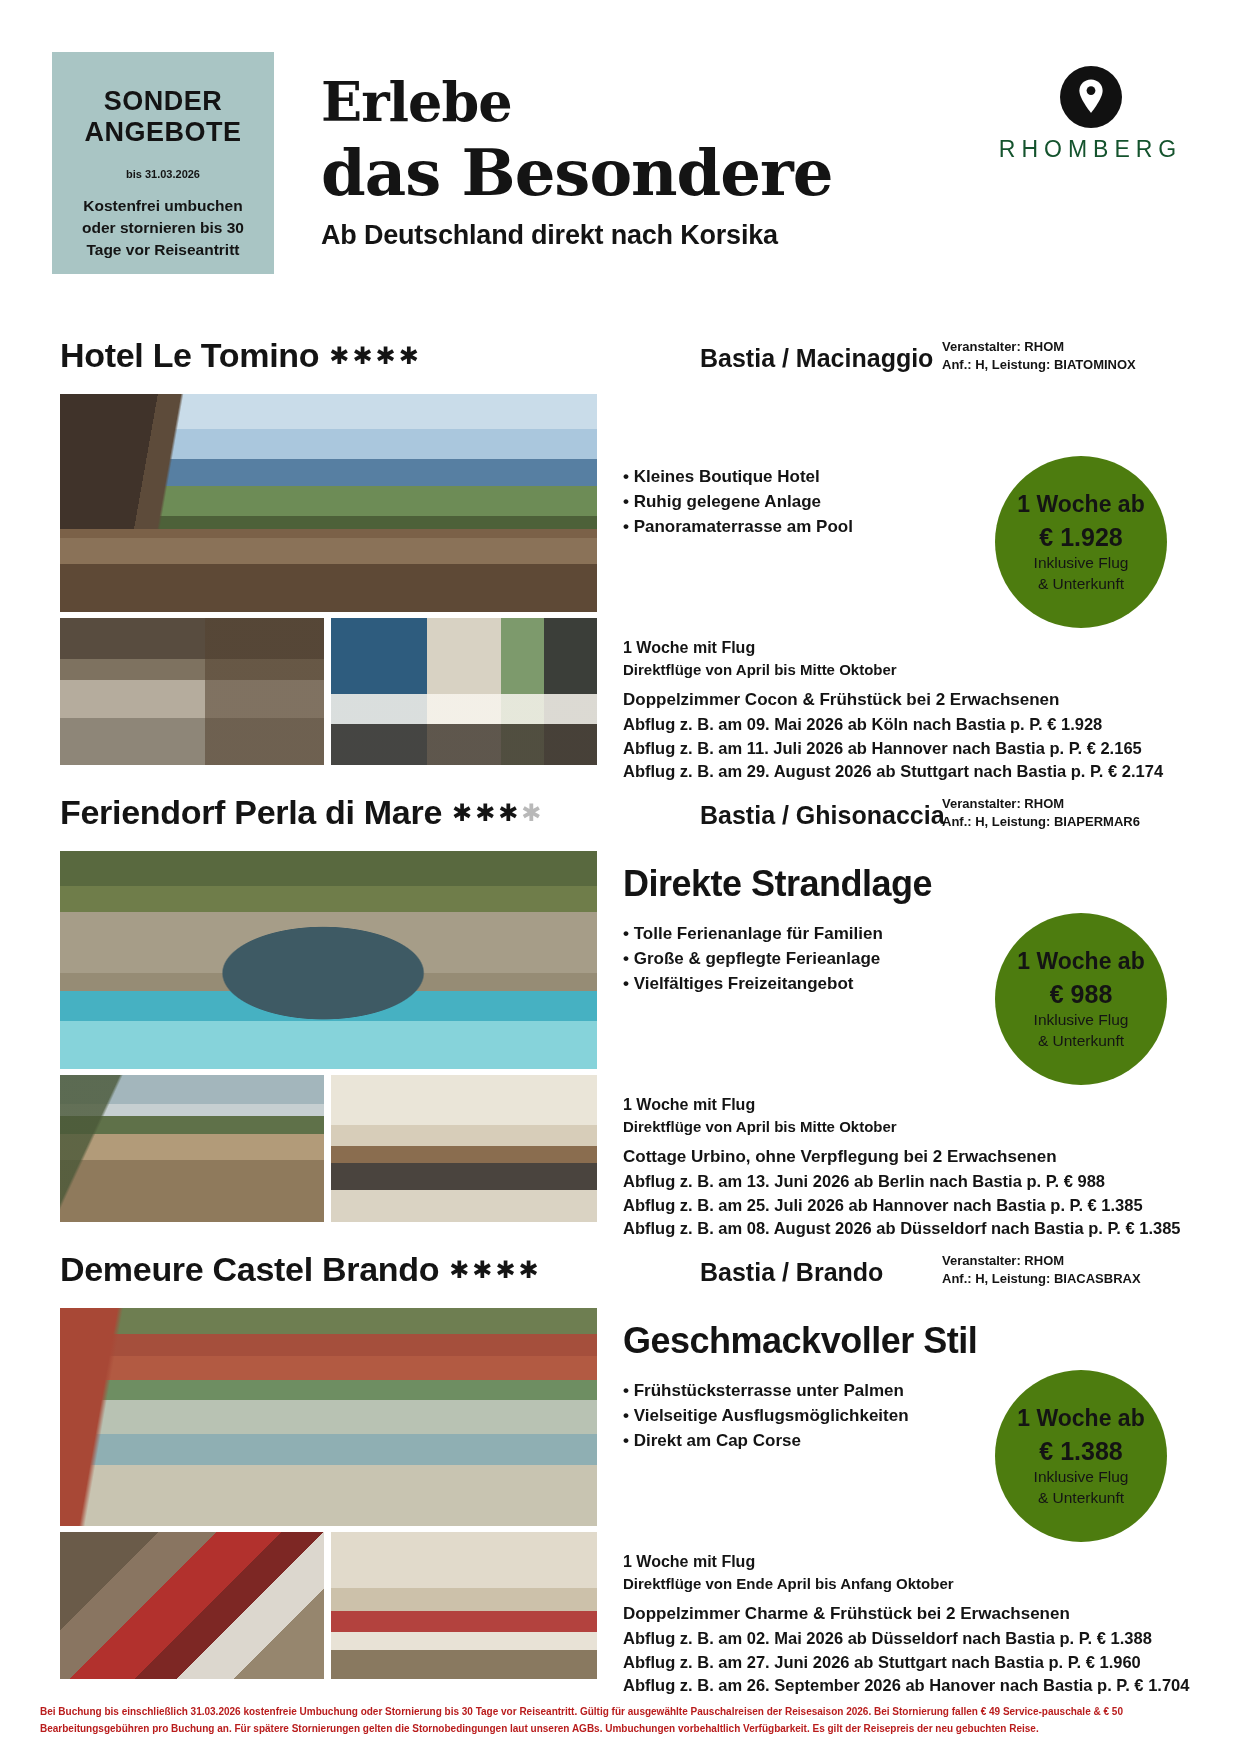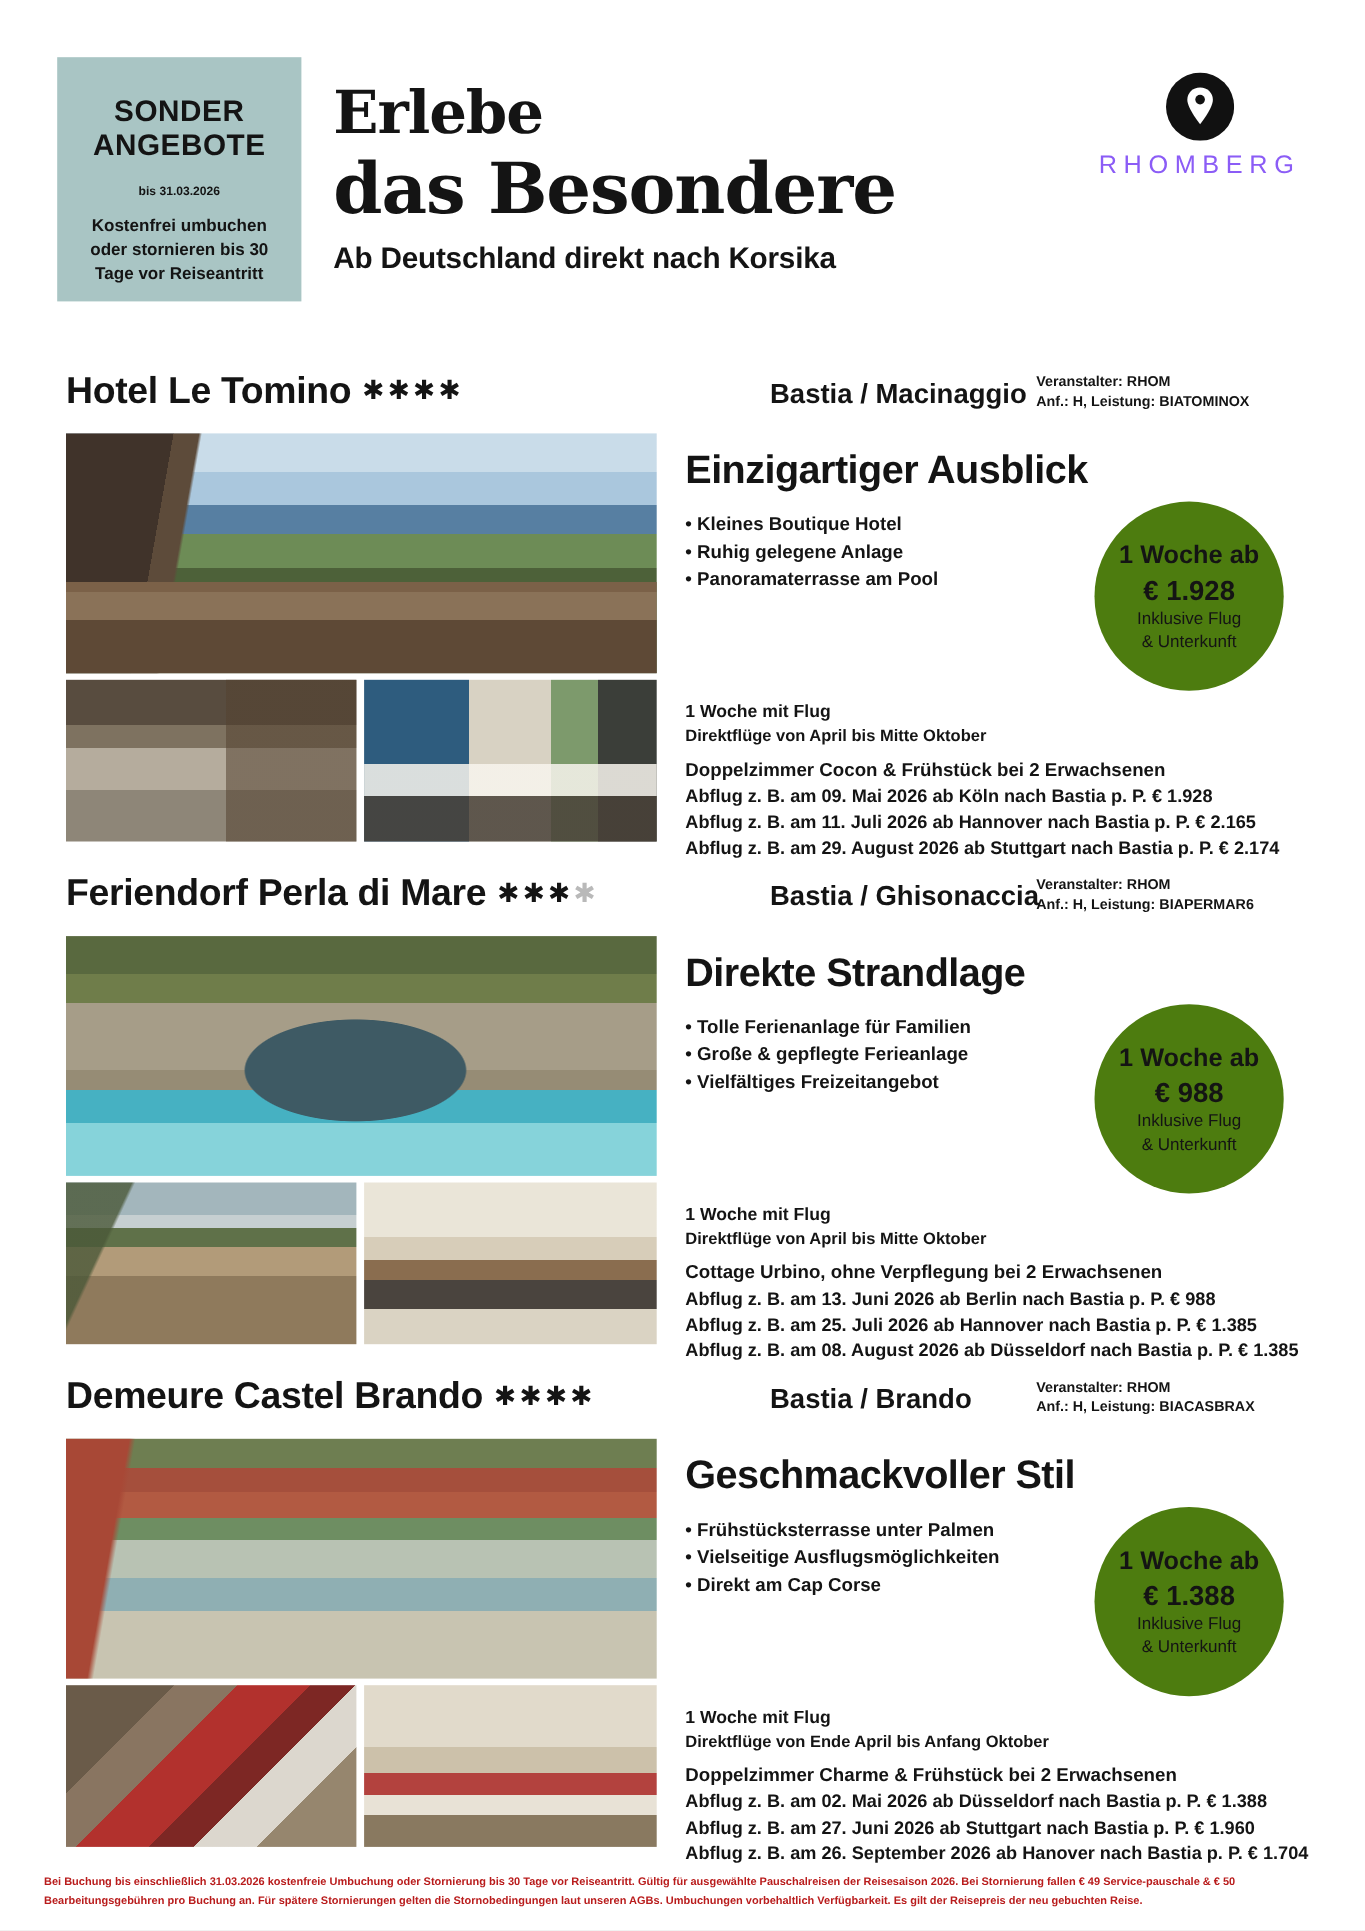--- a/index.html
+++ b/index.html
@@ -6,27 +6,27 @@
   .page{
     position:relative;width:1241px;height:1755px;margin:0 auto;background:#ffffff;
     font-family:"Liberation Sans","DejaVu Sans",sans-serif;color:#141414;overflow:hidden;
   }
   
   .badge{position:absolute;left:52px;top:52px;width:222px;height:222px;background:#a9c5c4;
     box-sizing:border-box;text-align:center;padding:34px 14px 0;}
   .badge-title{font-size:27px;font-weight:800;line-height:31px;letter-spacing:.5px;}
   .badge-valid{font-size:11px;font-weight:800;margin-top:20px;}
   .badge-note{font-size:15.5px;font-weight:700;line-height:22px;margin-top:15px;}
-  .main-title{position:absolute;left:303px;top:66px;}
+  .main-title{position:absolute;left:321px;top:66px;}
   .mt1{font-family:"DejaVu Serif","Liberation Serif",serif;font-size:54px;font-weight:700;line-height:72px;letter-spacing:-1px;}
   .mt2{font-family:"DejaVu Serif","Liberation Serif",serif;font-size:64px;font-weight:700;line-height:70px;letter-spacing:-1px;}
   .mt-sub{font-size:27px;font-weight:800;margin-top:12px;letter-spacing:-.2px;}
   .logo-circle{position:absolute;left:1060px;top:66px;width:62px;height:62px;}
   .logo-text{position:absolute;left:978px;top:136px;width:225px;text-align:center;
-    font-size:23px;letter-spacing:6px;font-weight:400;color:#8b5cf6;}
+    font-size:23px;letter-spacing:6px;font-weight:400;color:#14532d;}
   
   .section{position:absolute;left:60px;width:1126px;height:455px;}
   .sec-tomino{top:336px;} .sec-perla{top:793px;} .sec-brando{top:1250px;}
   .sec-title{position:absolute;left:0;top:0;font-size:34px;font-weight:800;letter-spacing:-.3px;white-space:nowrap;}
   .sec-stars{font-size:24px;letter-spacing:3px;margin-left:10px;vertical-align:3px;}
   .star-mut{color:#b9b9b9;}
   .sec-loc{position:absolute;left:640px;top:8px;font-size:25px;font-weight:700;white-space:nowrap;}
   .sec-op{position:absolute;left:882px;top:2px;font-size:13px;line-height:17.5px;font-weight:600;white-space:nowrap;}
   .sec-op .code{font-weight:800;}
   .img-main{position:absolute;left:0;top:58px;width:537px;height:218px;background-size:cover;}
@@ -110,21 +110,20 @@
       <span>Hotel Le Tomino</span><span class="sec-stars"><span>✱✱✱✱</span><span class="star-mut"></span></span>
     </div>
     <div class="sec-loc">Bastia / Macinaggio</div>
     <div class="sec-op">
       <span>Veranstalter: RHOM</span><br>
       <span>Anf.: H, Leistung: </span><span class="code">BIATOMINOX</span>
     </div>
     <div class="img-main ph-t-main" title="Hotelterrasse mit Blick auf Bucht und Küste"></div>
     <div class="img-s1 ph-t-lounge" title="Lounge und Bar des Hotels"></div>
     <div class="img-s2 ph-t-room" title="Doppelzimmer mit blauer Wand"></div>
-    <div class="sec-head">Einzigartiger Ausblick</div>
     <ul class="sec-bullets">
       <li>Kleines Boutique Hotel</li>
       <li>Ruhig gelegene Anlage</li>
       <li>Panoramaterrasse am Pool</li>
     </ul>
     <div class="price-circle">
       <div class="pc-lead">1 Woche ab</div>
       <div class="pc-amount">€ 1.928</div>
       <div class="pc-incl">
         <span>Inklusive Flug</span><br>

